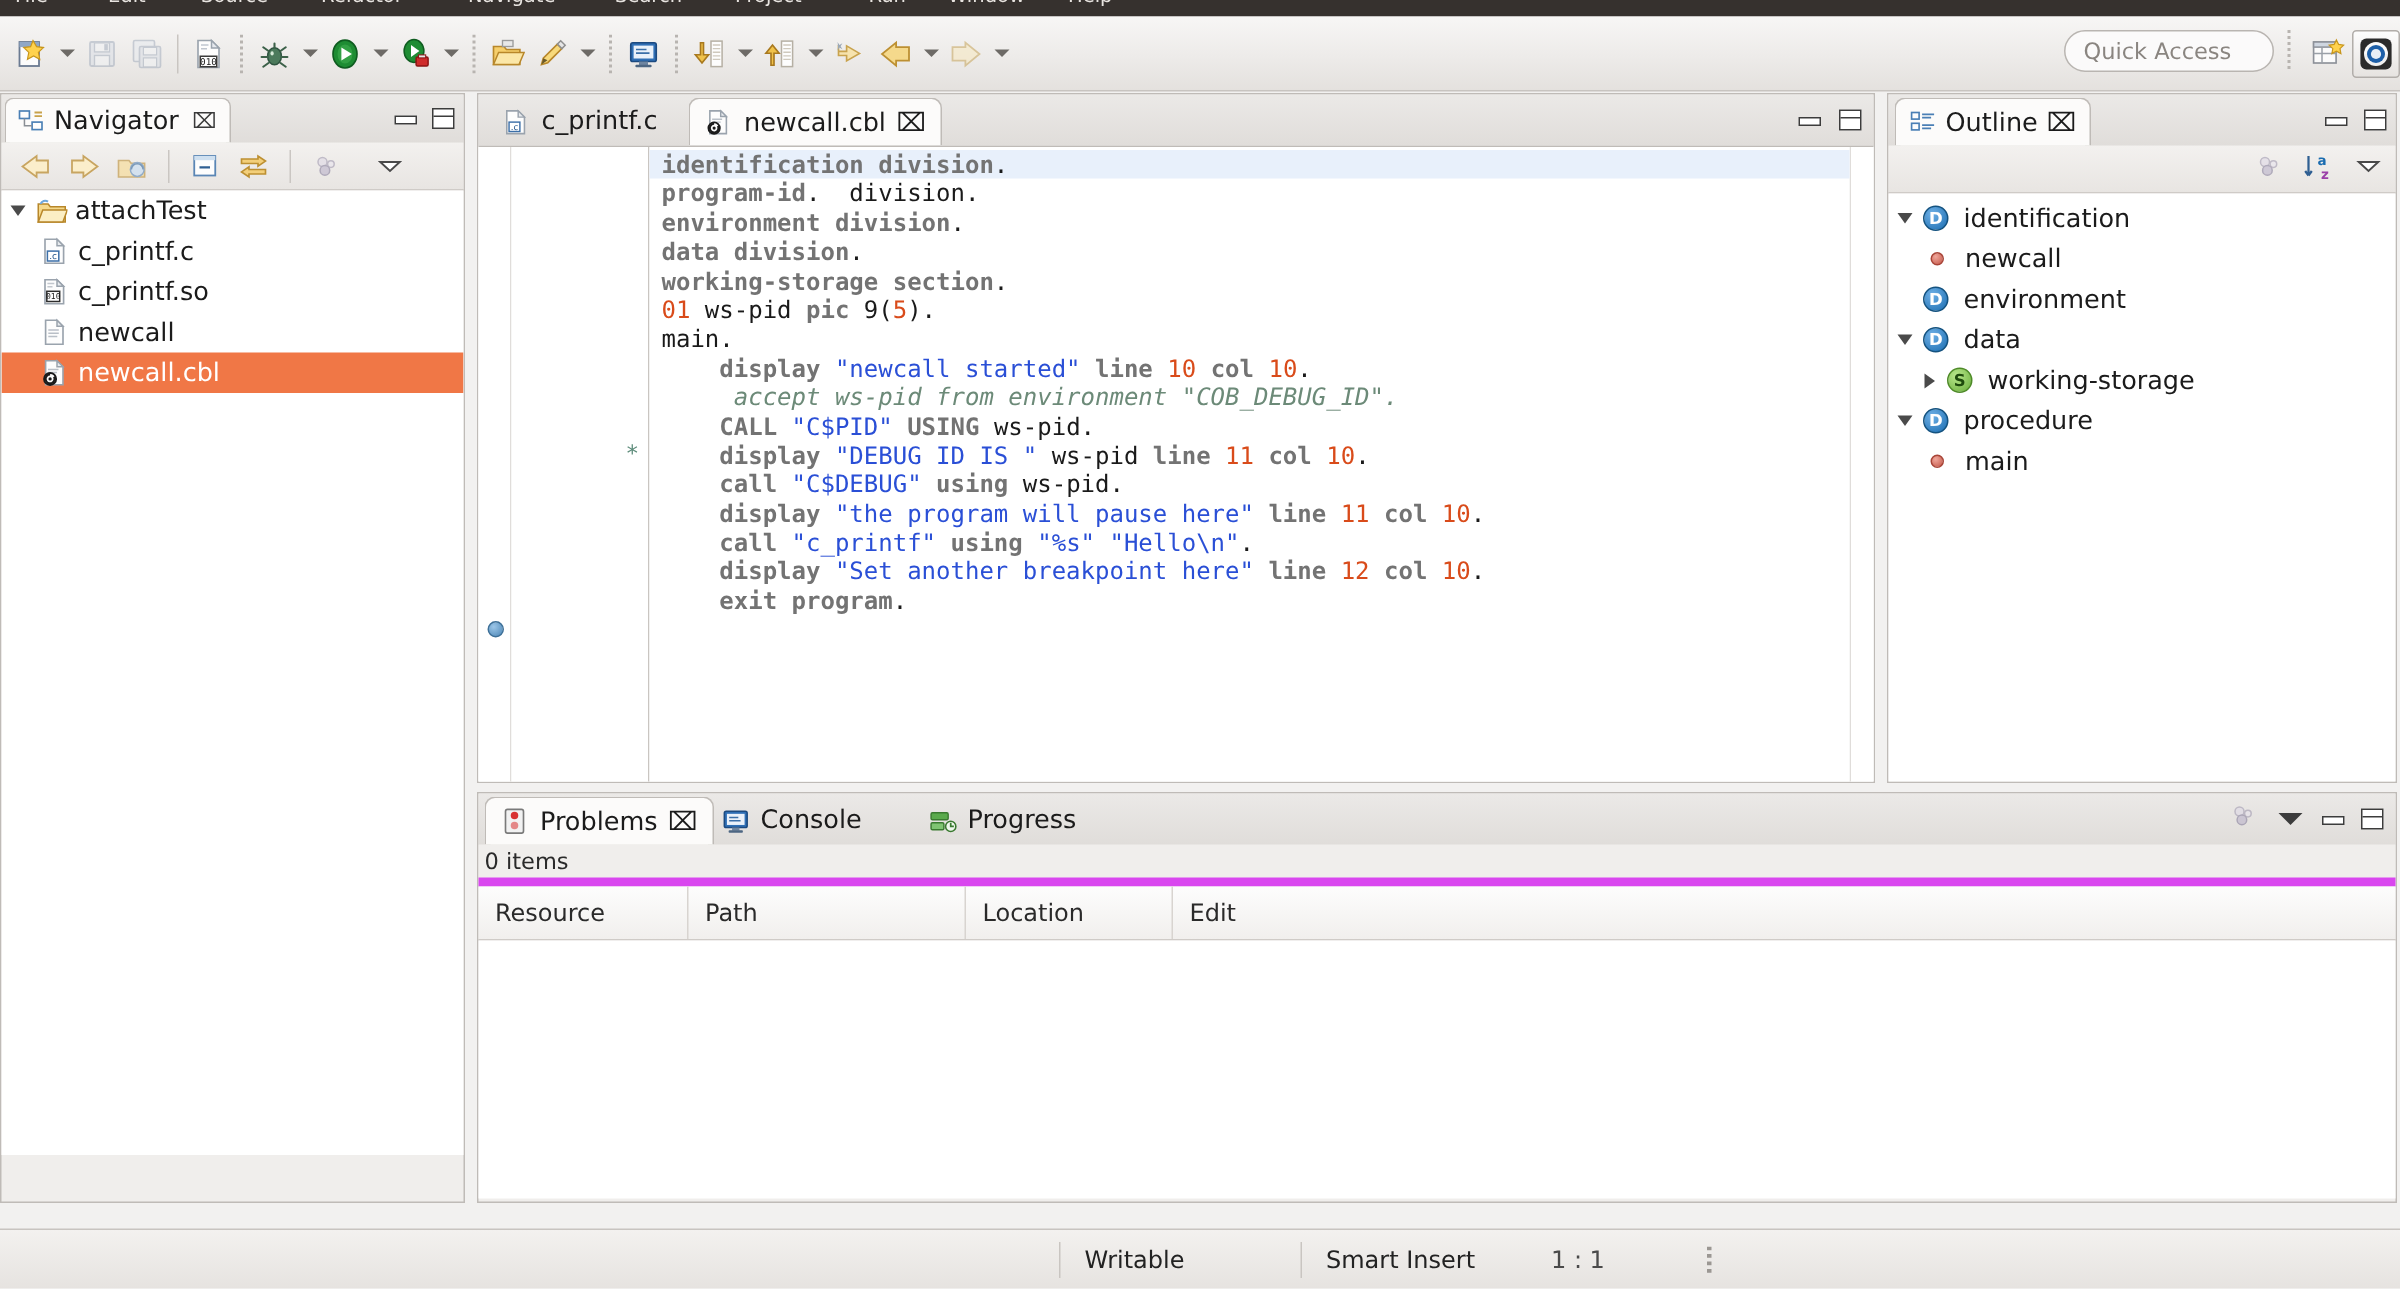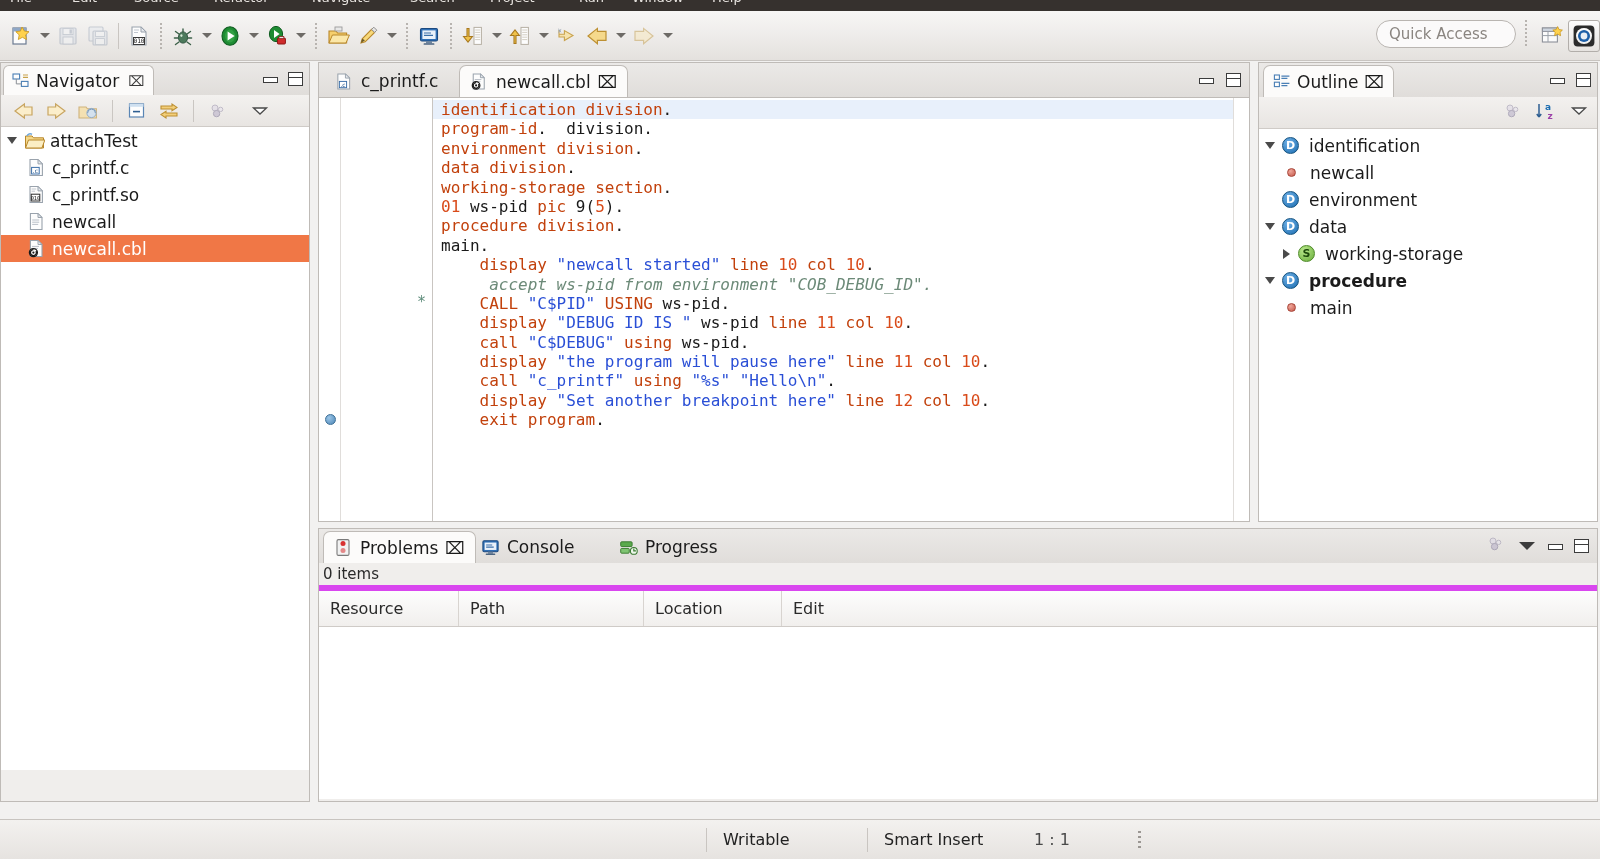--- a/index.html
+++ b/index.html
@@ -151,21 +151,21 @@
   #gutter-ann { width: 22px; background:#fff; border-right:1px solid #e0ddda; position:relative; }
   #gutter-fold { width: 92px; background:#fff; border-right:1px solid #c9c5c1; position:relative; }
   #code-area { flex: 1; position:relative; background:#fff; padding-top: 2px; }
   #overview-ruler { width: 16px; background:#fff; border-left:1px solid #e0ddda; }
   .code-line {
     height: 19.4px; line-height: 19.4px;
     font-family: "DejaVu Sans Mono", monospace; font-size: 16px;
     white-space: pre; padding-left: 8px; color: #111;
   }
   .code-line.cur { background: #e8f0fb; }
-  .kw   { color: #c2410c; font-weight: normal; }
+  .kw   { color: #737373; font-weight: bold; }
   .str  { color: #2a4fd6; }
   .num  { color: #d94b1a; }
   .cmt  { color: #6c8a78; font-style: italic; }
   .plain{ color: #1a1a1a; }
   .ann-dot {
     position:absolute; left: 6px; width: 11px; height: 11px; border-radius:50%;
     background: radial-gradient(circle at 35% 32%, #9cc6e8, #4c86b6);
     border: 1px solid #3d6f97;
   }
   .fold-star {
@@ -594,21 +594,20 @@
     <div id="gutter-fold"></div>
     <div id="code-area">
       <span class="fold-star" style="top: 195px; left: -16px;">*</span>
 
     <div class="code-line cur"><span class="kw">identification division</span><span class="plain">.</span></div>
         <div class="code-line"><span class="kw">program-id</span><span class="plain">.  division.</span></div>
         <div class="code-line"><span class="kw">environment division</span><span class="plain">.</span></div>
         <div class="code-line"><span class="kw">data division</span><span class="plain">.</span></div>
         <div class="code-line"><span class="kw">working-storage section</span><span class="plain">.</span></div>
         <div class="code-line"><span class="num">01</span><span class="plain"> ws-pid </span><span class="kw">pic</span><span class="plain"> 9(</span><span class="num">5</span><span class="plain">).</span></div>
-        <div class="code-line"><span class="kw">procedure division</span><span class="plain">.</span></div>
         <div class="code-line"><span class="plain">main.</span></div>
         <div class="code-line">    <span class="kw">display</span><span class="plain"> </span><span class="str">"newcall started"</span><span class="plain"> </span><span class="kw">line</span><span class="plain"> </span><span class="num">10</span><span class="plain"> </span><span class="kw">col</span><span class="plain"> </span><span class="num">10</span><span class="plain">.</span></div>
         <div class="code-line">     <span class="cmt">accept ws-pid from environment "COB_DEBUG_ID".</span></div>
         <div class="code-line">    <span class="kw">CALL</span><span class="plain"> </span><span class="str">"C$PID"</span><span class="plain"> </span><span class="kw">USING</span><span class="plain"> ws-pid.</span></div>
         <div class="code-line">    <span class="kw">display</span><span class="plain"> </span><span class="str">"DEBUG ID IS "</span><span class="plain"> ws-pid </span><span class="kw">line</span><span class="plain"> </span><span class="num">11</span><span class="plain"> </span><span class="kw">col</span><span class="plain"> </span><span class="num">10</span><span class="plain">.</span></div>
         <div class="code-line">    <span class="kw">call</span><span class="plain"> </span><span class="str">"C$DEBUG"</span><span class="plain"> </span><span class="kw">using</span><span class="plain"> ws-pid.</span></div>
         <div class="code-line">    <span class="kw">display</span><span class="plain"> </span><span class="str">"the program will pause here"</span><span class="plain"> </span><span class="kw">line</span><span class="plain"> </span><span class="num">11</span><span class="plain"> </span><span class="kw">col</span><span class="plain"> </span><span class="num">10</span><span class="plain">.</span></div>
         <div class="code-line">    <span class="kw">call</span><span class="plain"> </span><span class="str">"c_printf"</span><span class="plain"> </span><span class="kw">using</span><span class="plain"> </span><span class="str">"%s" "Hello\n"</span><span class="plain">.</span></div>
         <div class="code-line">    <span class="kw">display</span><span class="plain"> </span><span class="str">"Set another breakpoint here"</span><span class="plain"> </span><span class="kw">line</span><span class="plain"> </span><span class="num">12</span><span class="plain"> </span><span class="kw">col</span><span class="plain"> </span><span class="num">10</span><span class="plain">.</span></div>
         <div class="code-line">    <span class="kw">exit program</span><span class="plain">.</span></div>
@@ -685,21 +684,21 @@
           <span class="tri-right"></span>
         </span>
       <span class="badge-s">S</span>
       <span style="margin-left:5px;">working-storage</span>
     </div>
     <div class="ol-row ol-lvl0">
       <span class="tw">
           <span class="tri-down"></span>
         </span>
       <span class="badge-d">D</span>
-      <span style="margin-left:5px;font-weight:bold;">procedure</span>
+      <span style="margin-left:5px;">procedure</span>
     </div>
     <div class="ol-row ol-lvl1">
       <span class="badge-dot"></span>
       <span style="margin-left:9px;">main</span>
     </div>
   </div>
 </div>
 
 <div id="problems" class="view">
   <div id="pb-tabrow">

